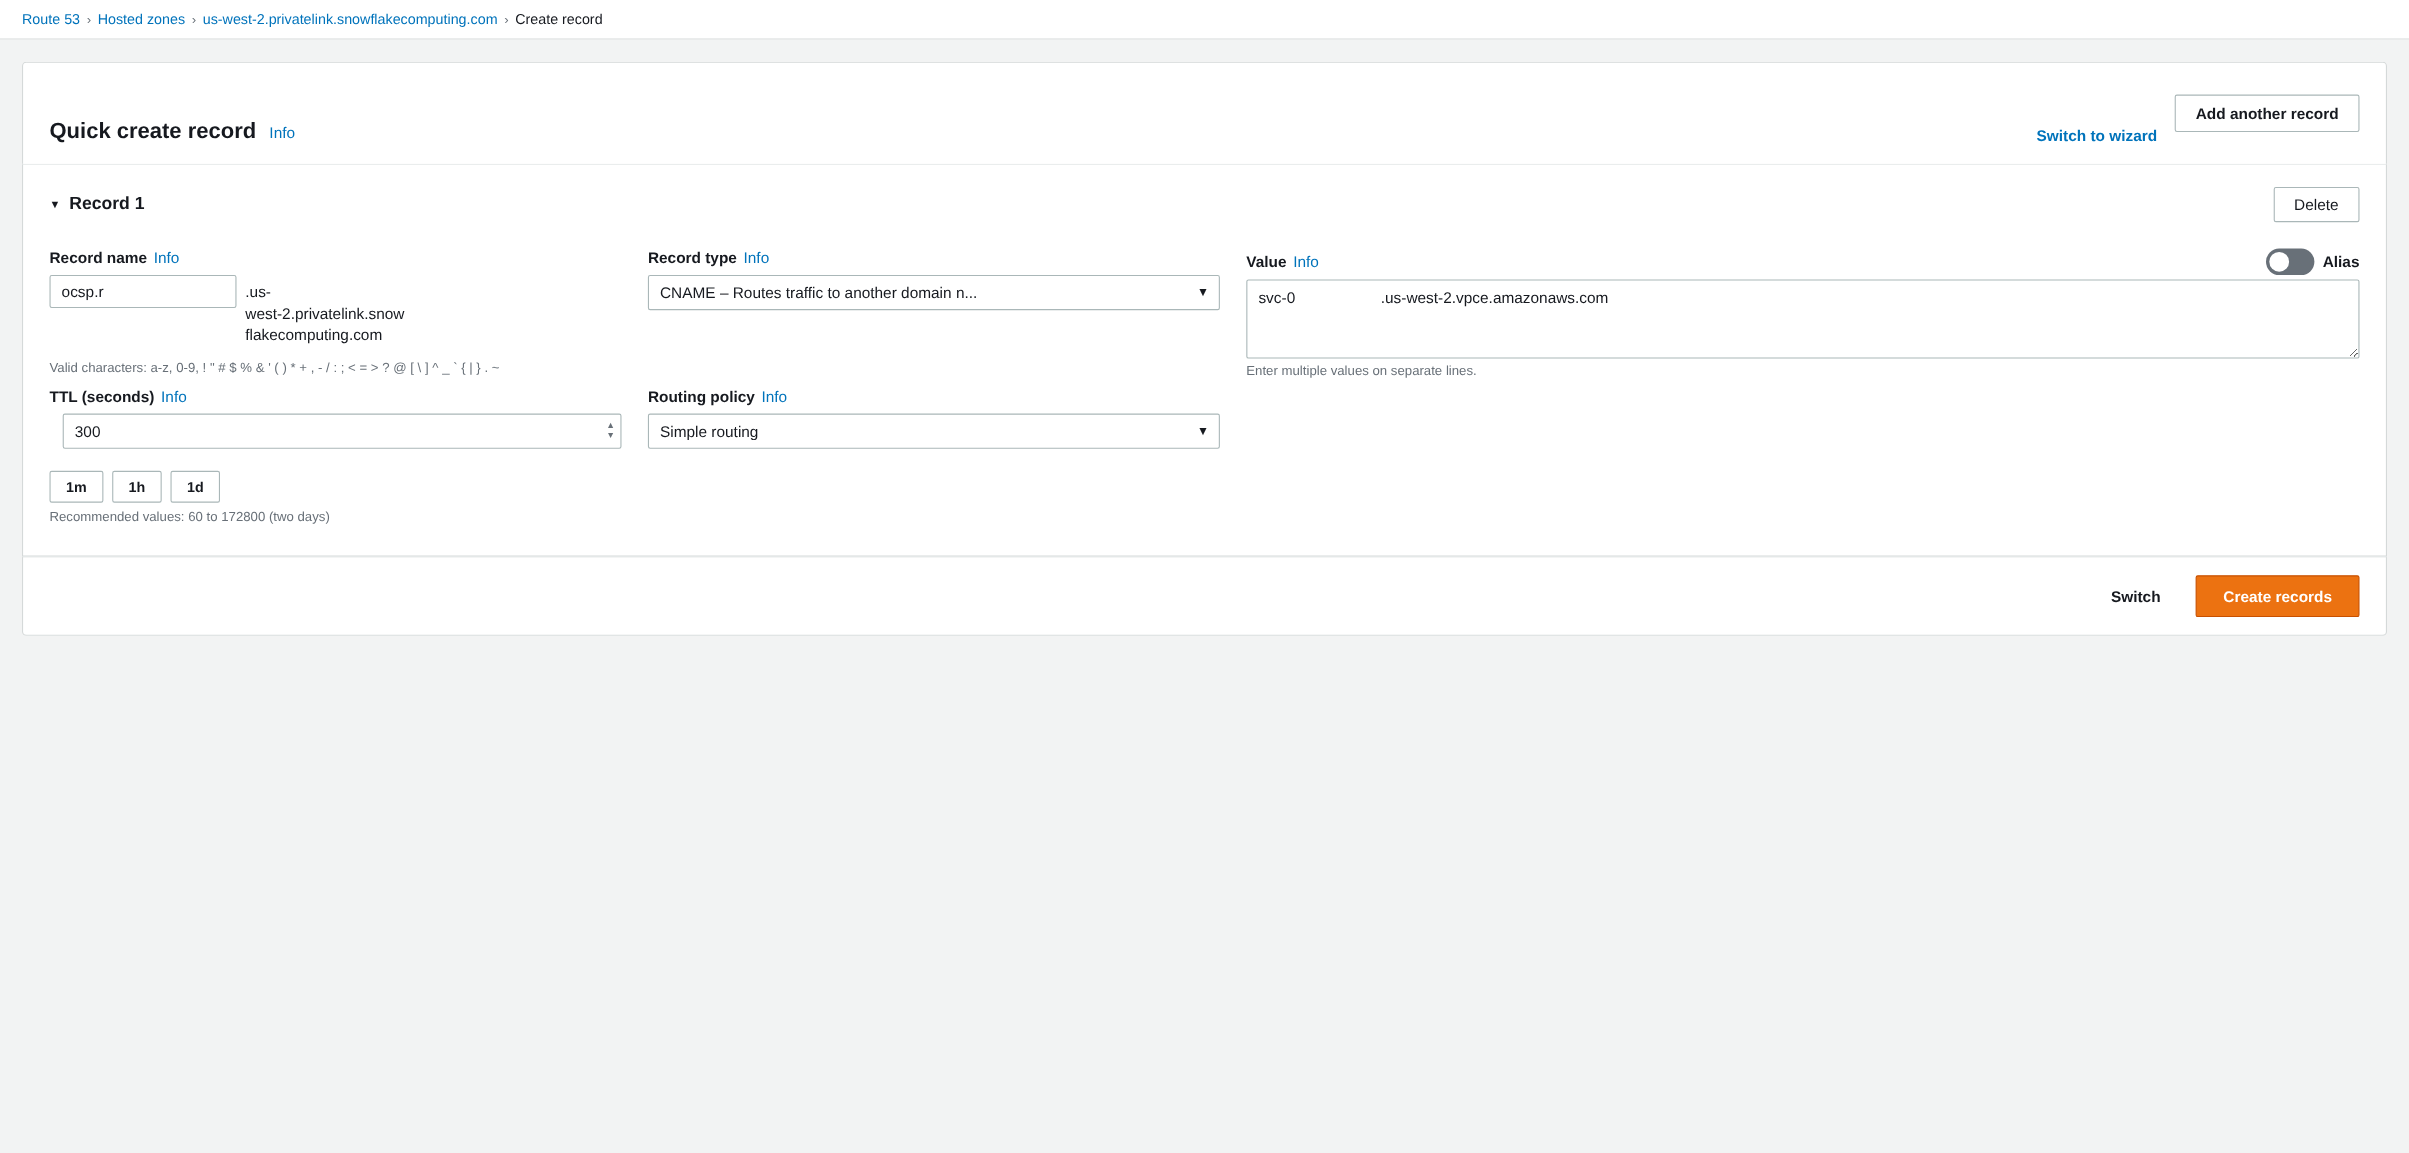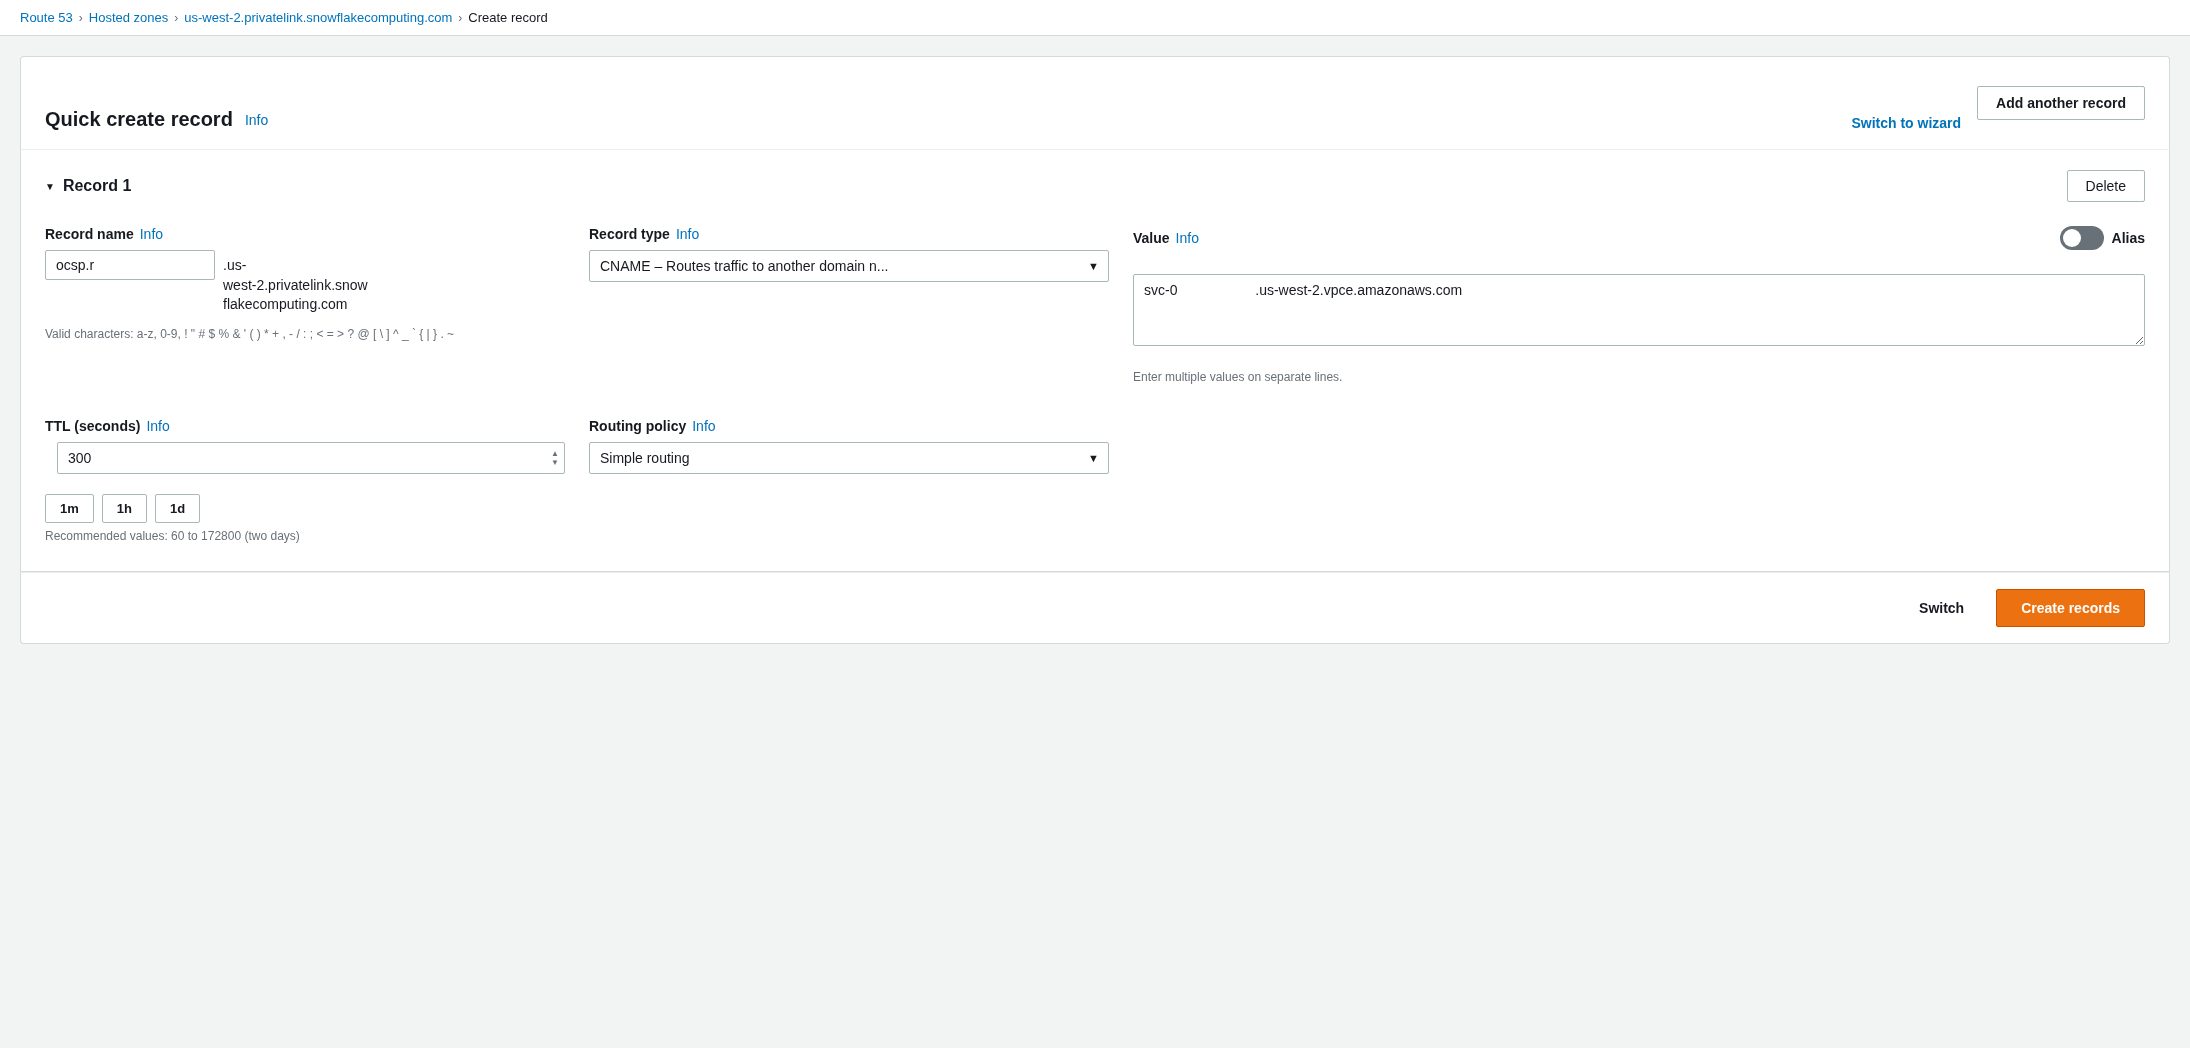--- a/index.html
+++ b/index.html
@@ -123,21 +123,21 @@
       cursor: pointer;
       border-radius: 2px;
       color: #16191f;
     }
 
     
     .form-grid {
       display: grid;
       grid-template-columns: 520px 520px 1fr;
       gap: 0 24px;
-      margin-bottom: 34px;
+      margin-bottom: 8px;
     }
 
     .form-field {
       display: flex;
       flex-direction: column;
       gap: 4px;
     }
     .field-label {
       display: flex;
       align-items: center;
@@ -201,21 +201,21 @@
       transform: translateY(-50%);
       pointer-events: none;
       font-size: 11px;
       color: #16191f;
     }
 
     
     .value-field-wrapper {
       display: flex;
       flex-direction: column;
-      gap: 20px;
+      gap: 0;
     }
     .value-field-header {
       display: flex;
       align-items: center;
       justify-content: space-between;
       margin-bottom: 4px;
     }
     .value-label-group {
       display: flex;
       align-items: center;

